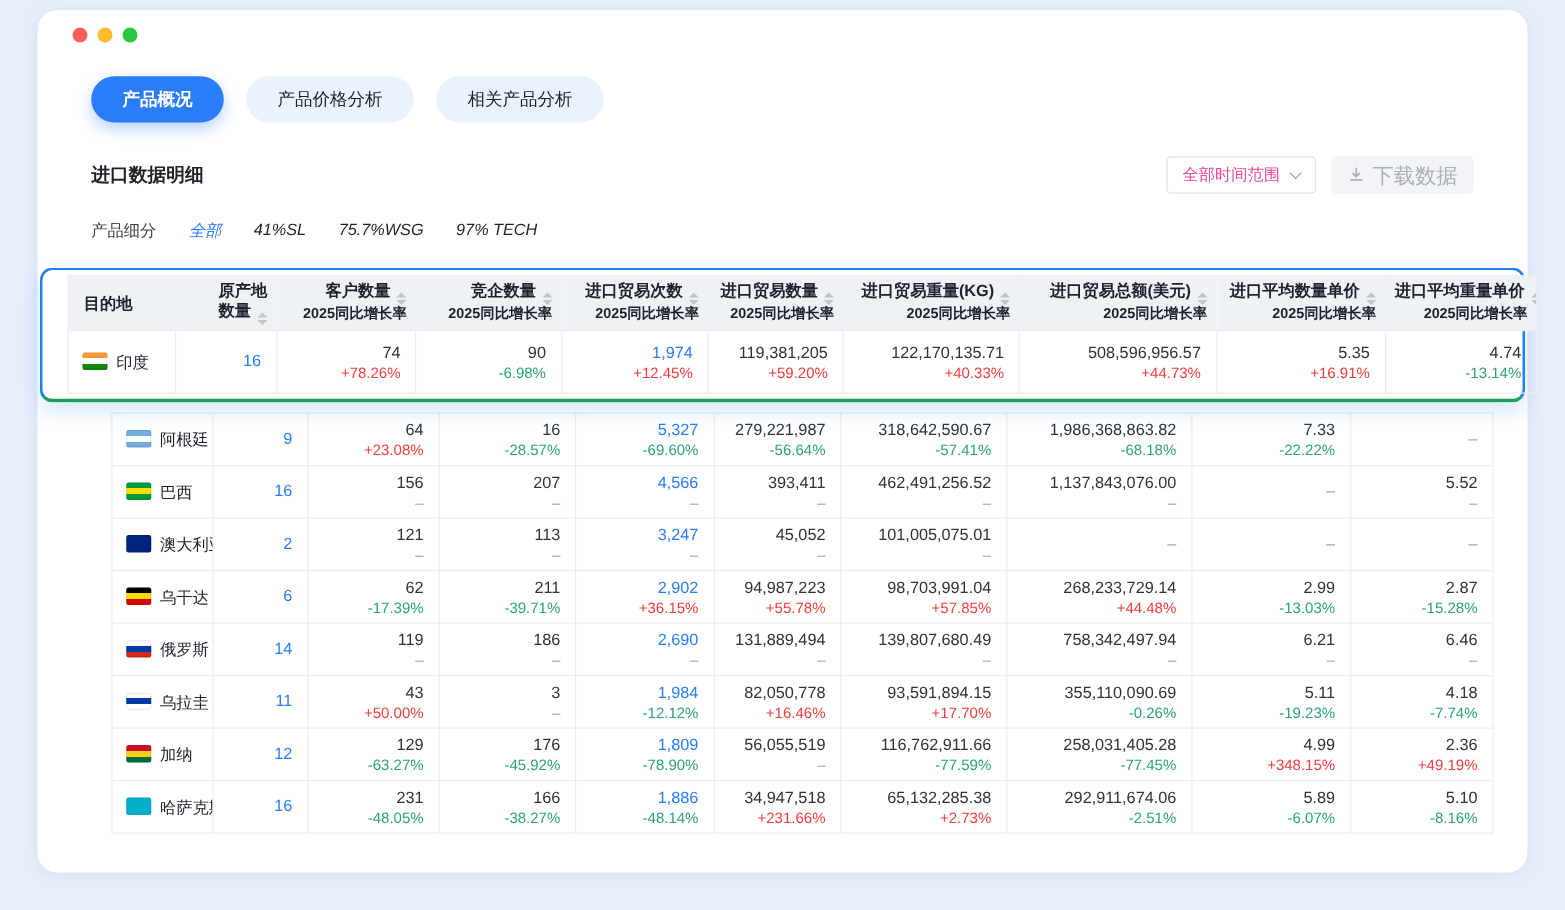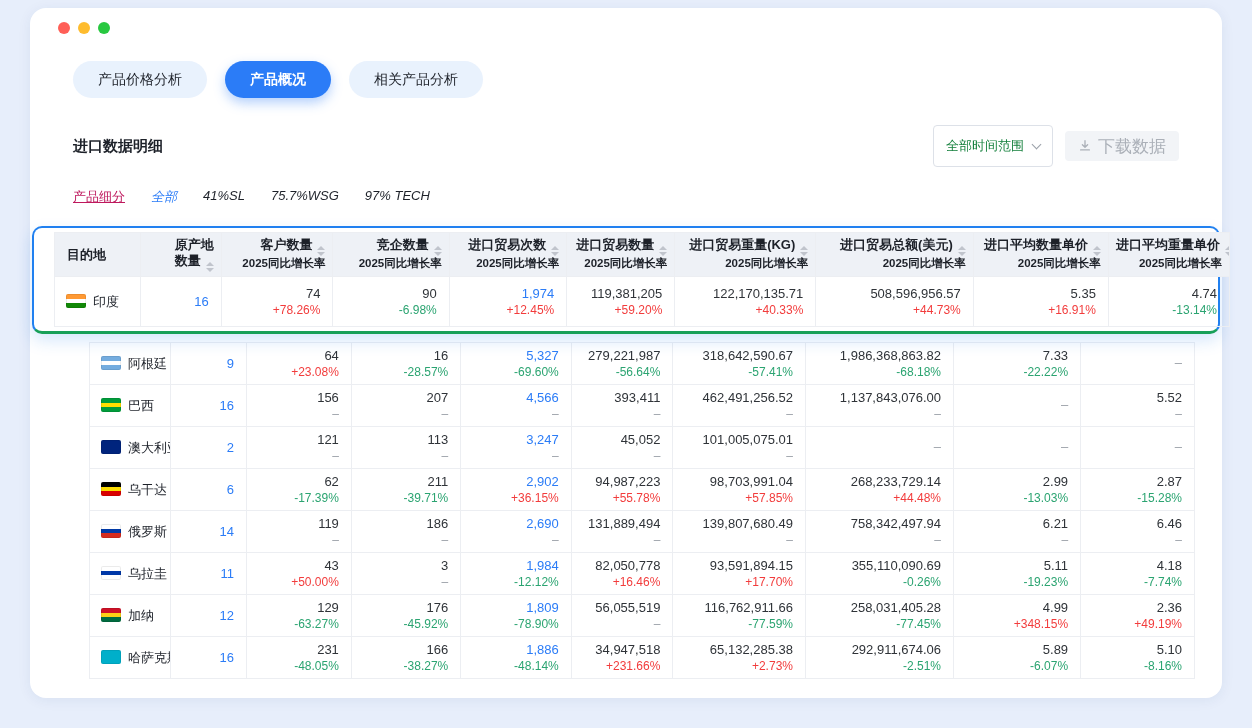--- a/index.html
+++ b/index.html
@@ -27,36 +27,36 @@
   }
   .tab.active {
     background:var(--c-accent,#2b7cf7); color:#fff; font-weight:bold;
     box-shadow:0 5px 12px rgba(43,124,247,.35);
   }
   
   .section-header { display:flex; align-items:center; justify-content:space-between; padding:27px 43px 0;gap:32px; }
   .section-title { font-size:15px; font-weight:bold; color:#1d2129; }
   .section-actions { display:flex; align-items:center; gap:12px; }
   .time-select {
-    display:flex; align-items:center; height:42px; padding:0 12px;
+    display:flex; align-items:center; height:30px; padding:0 12px;
     border:1px solid #dde1e8; border-radius:4px; background:#fff;
-    color:#15803d; font-size:13px; cursor:pointer;text-align:right;
+    color:#ec4899; font-size:13px; cursor:pointer;text-align:right;
   }
   .chev {
     width:7px; height:7px; border-right:1.5px solid #9aa0a8; border-bottom:1.5px solid #9aa0a8;
     transform:rotate(45deg); margin-left:9px; margin-top:-4px;
   }
   .download-btn {
     display:flex; align-items:center; gap:6px; height:30px; padding:0 13px;
     border:none; border-radius:4px; background:#f2f4f7; color:#abb0b8;
     font-size:17px; cursor:pointer; font-family:inherit;
   }
   
   .segment-row { display:flex; align-items:center; gap:26px; padding:21px 43px 0; font-size:13px; }
-  .seg-label { color:#be185d;text-decoration:underline; }
+  .seg-label { color:#404040; }
   .seg-opt { color:#1d2129; cursor:pointer; }
   .seg-opt.active { color:var(--c-accent,#2b7cf7); }
   
   .pinned-wrap {
     position:relative; margin:20px 2px 0;
     border:2px solid var(--c-highlight_border,#2080f0);
     border-bottom:3px solid var(--c-highlight_underline,#18a058);
     border-radius:10px; padding:4px;
     box-shadow:0 7px 16px rgba(32,128,240,.18);
     background:#fff;
@@ -97,22 +97,22 @@
 
 <div class="card">
 
   <div class="lights">
     <span class="light" id="light-close" style="background: rgb(255, 95, 87);"></span>
     <span class="light" id="light-min" style="background: rgb(254, 188, 46);"></span>
     <span class="light" id="light-max" style="background: rgb(40, 200, 64);"></span>
   </div>
 
   <div class="tab-bar">
+      <button class="tab active">产品概况</button>
       <button class="tab">产品价格分析</button>
-      <button class="tab active">产品概况</button>
       <button class="tab">相关产品分析</button>
     </div>
 
   <div class="section-header">
     <div class="section-title">进口数据明细</div>
     <div class="section-actions">
       <div class="time-select">
         <span>全部时间范围</span>
         <span class="chev"></span>
       </div>

